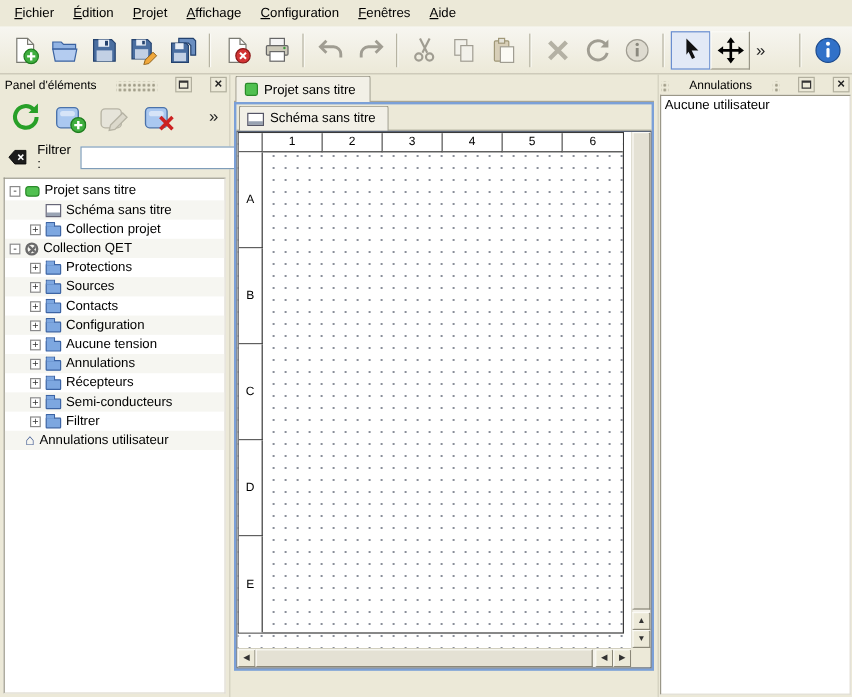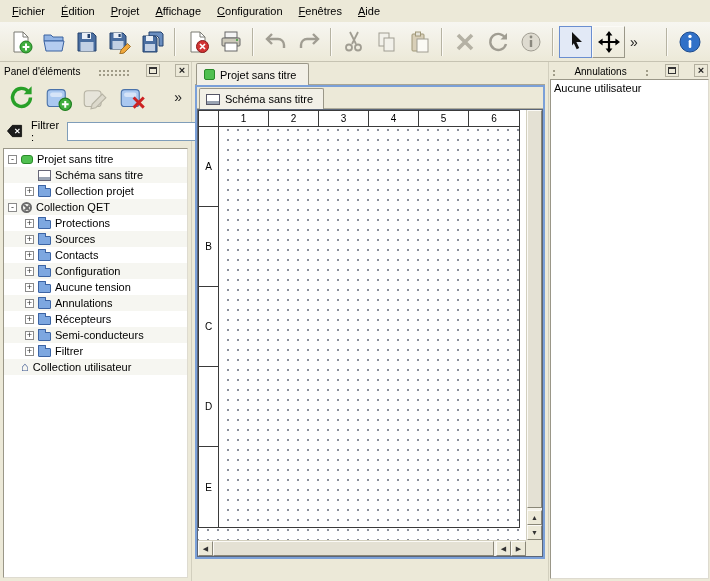--- a/index.html
+++ b/index.html
@@ -356,21 +356,21 @@
           <span class="tlabel">Semi-conducteurs</span>
         </div>
         <div class="tree-row lvl1">
           <span class="expander">+</span>
           <span class="ti ti-folder"></span>
           <span class="tlabel">Filtrer</span>
         </div>
         <div class="tree-row">
           <span class="expander leaf"></span>
           <span class="ti ti-home">⌂</span>
-          <span class="tlabel">Collection utilisateur</span>
+          <span class="tlabel">Annulations utilisateur</span>
         </div>
       </div>
     </div>
 
     <div class="center">
       <div class="project-tabbar">
         <div class="tab">
           <span class="tab-icon-project"></span>
           <span>Projet sans titre</span>
         </div>

